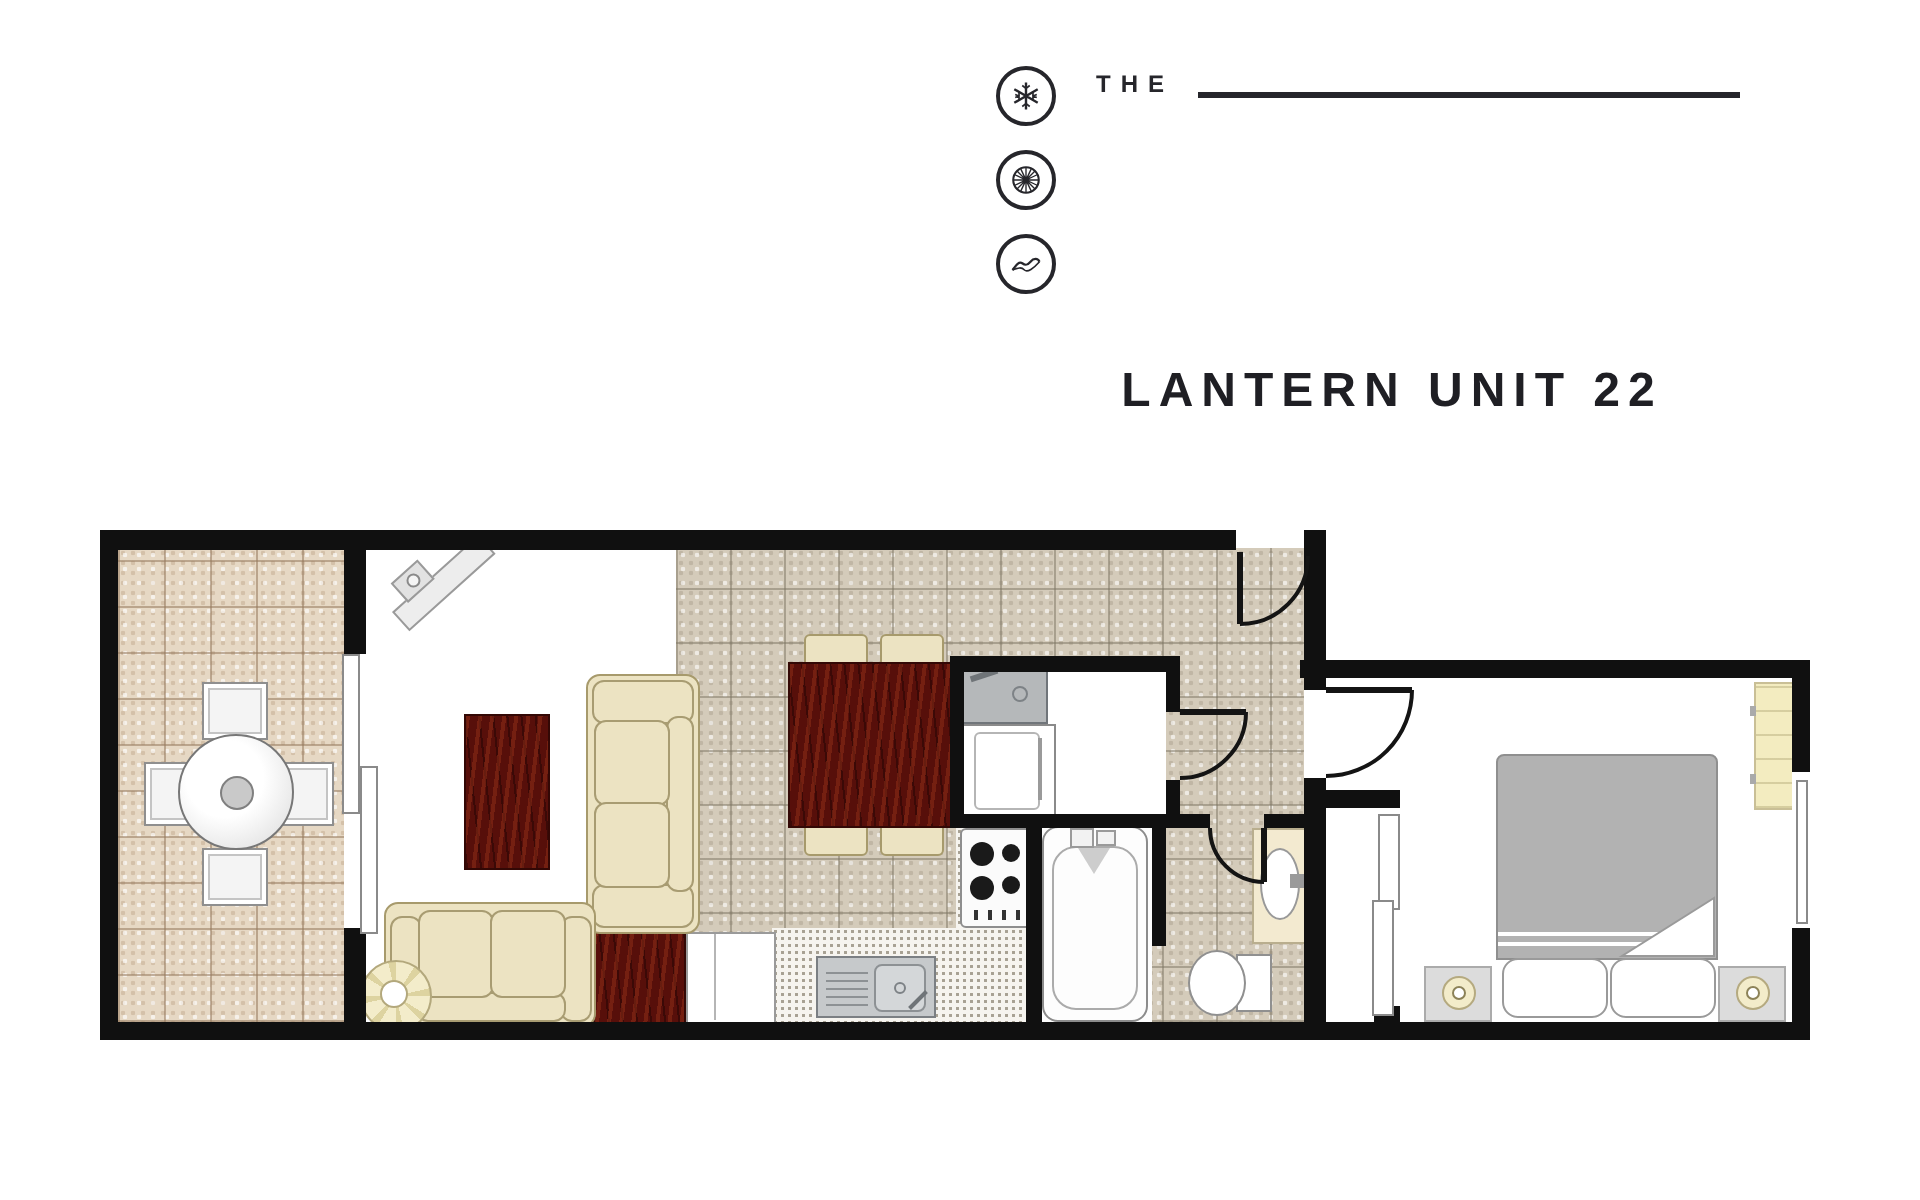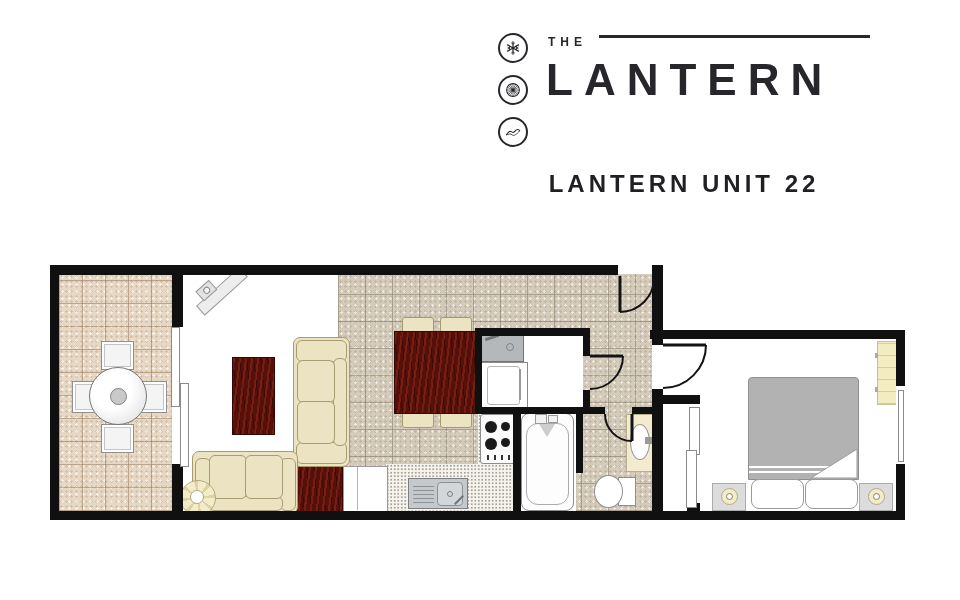--- a/index.html
+++ b/index.html
@@ -7,21 +7,21 @@
        font-family:"Liberation Sans", sans-serif;color:#26262b;}
   .abs{position:absolute;}
 
   
   .brand{left:498px;top:26px;width:372px;}
   .logo-row{display:flex;}
   .logo-icons{width:32px;display:flex;flex-direction:column;margin-top:7px;}
   .logo-circle{width:26px;height:26px;border:2px solid #26262b;border-radius:50%;
                margin-bottom:12px;display:flex;align-items:center;justify-content:center;}
   .logo-text{flex:1;margin-left:18px;}
-  .line-row{display:flex;align-items:flex-start;}
+  .line-row{display:flex;align-items:flex-end;}
   .word-small{font-size:12px;font-weight:bold;letter-spacing:5px;white-space:nowrap;}
   .rule{flex:1;height:3px;background:#26262b;margin-left:12px;}
   .word-main{font-size:44px;font-weight:bold;letter-spacing:11px;line-height:1;
              margin:9px 0 7px -2px;white-space:nowrap;}
   .row-the{margin-top:9px;}
   .unit-title{left:498px;top:170px;width:372px;text-align:center;
               font-size:24px;font-weight:bold;letter-spacing:4px;color:#1f1f24;}
 
   
   .floor-balcony{left:59px;top:274px;width:113px;height:237px;background-color:#e6d8c4;
@@ -242,25 +242,24 @@
           <path d="M3 16c2.5-3.5 4.5-6 6.5-4.5S13 13 15 10.5 20 8 21 10.5"></path>
           <path d="M3 16c3-1 5.5-2.5 8 0 2 1.8 6-1 10-5.5" stroke-width="1.1"></path>
         </svg>
       </div>
     </div>
     <div class="logo-text">
       <div class="line-row row-the">
         <span class="word-small">THE</span>
         <span class="rule"></span>
       </div>
-      <div class="word-main">LANTERN</div>
     </div>
   </div>
 </header>
-<h1 class="abs unit-title" style="margin:0;">LANTERN UNIT 22</h1>
+<h1 class="abs unit-title" style="margin:12px;">LANTERN UNIT 22</h1>
 
 <div>
 
   <div class="abs floor-balcony"></div>
   <div class="abs floor-kitchen"></div>
   <div class="abs floor-nook"></div>
   <div class="abs floor-tub"></div>
   <div class="abs counter counter-bottom"></div>
   <div class="abs counter counter-side"></div>
   <div class="abs cabinet">

